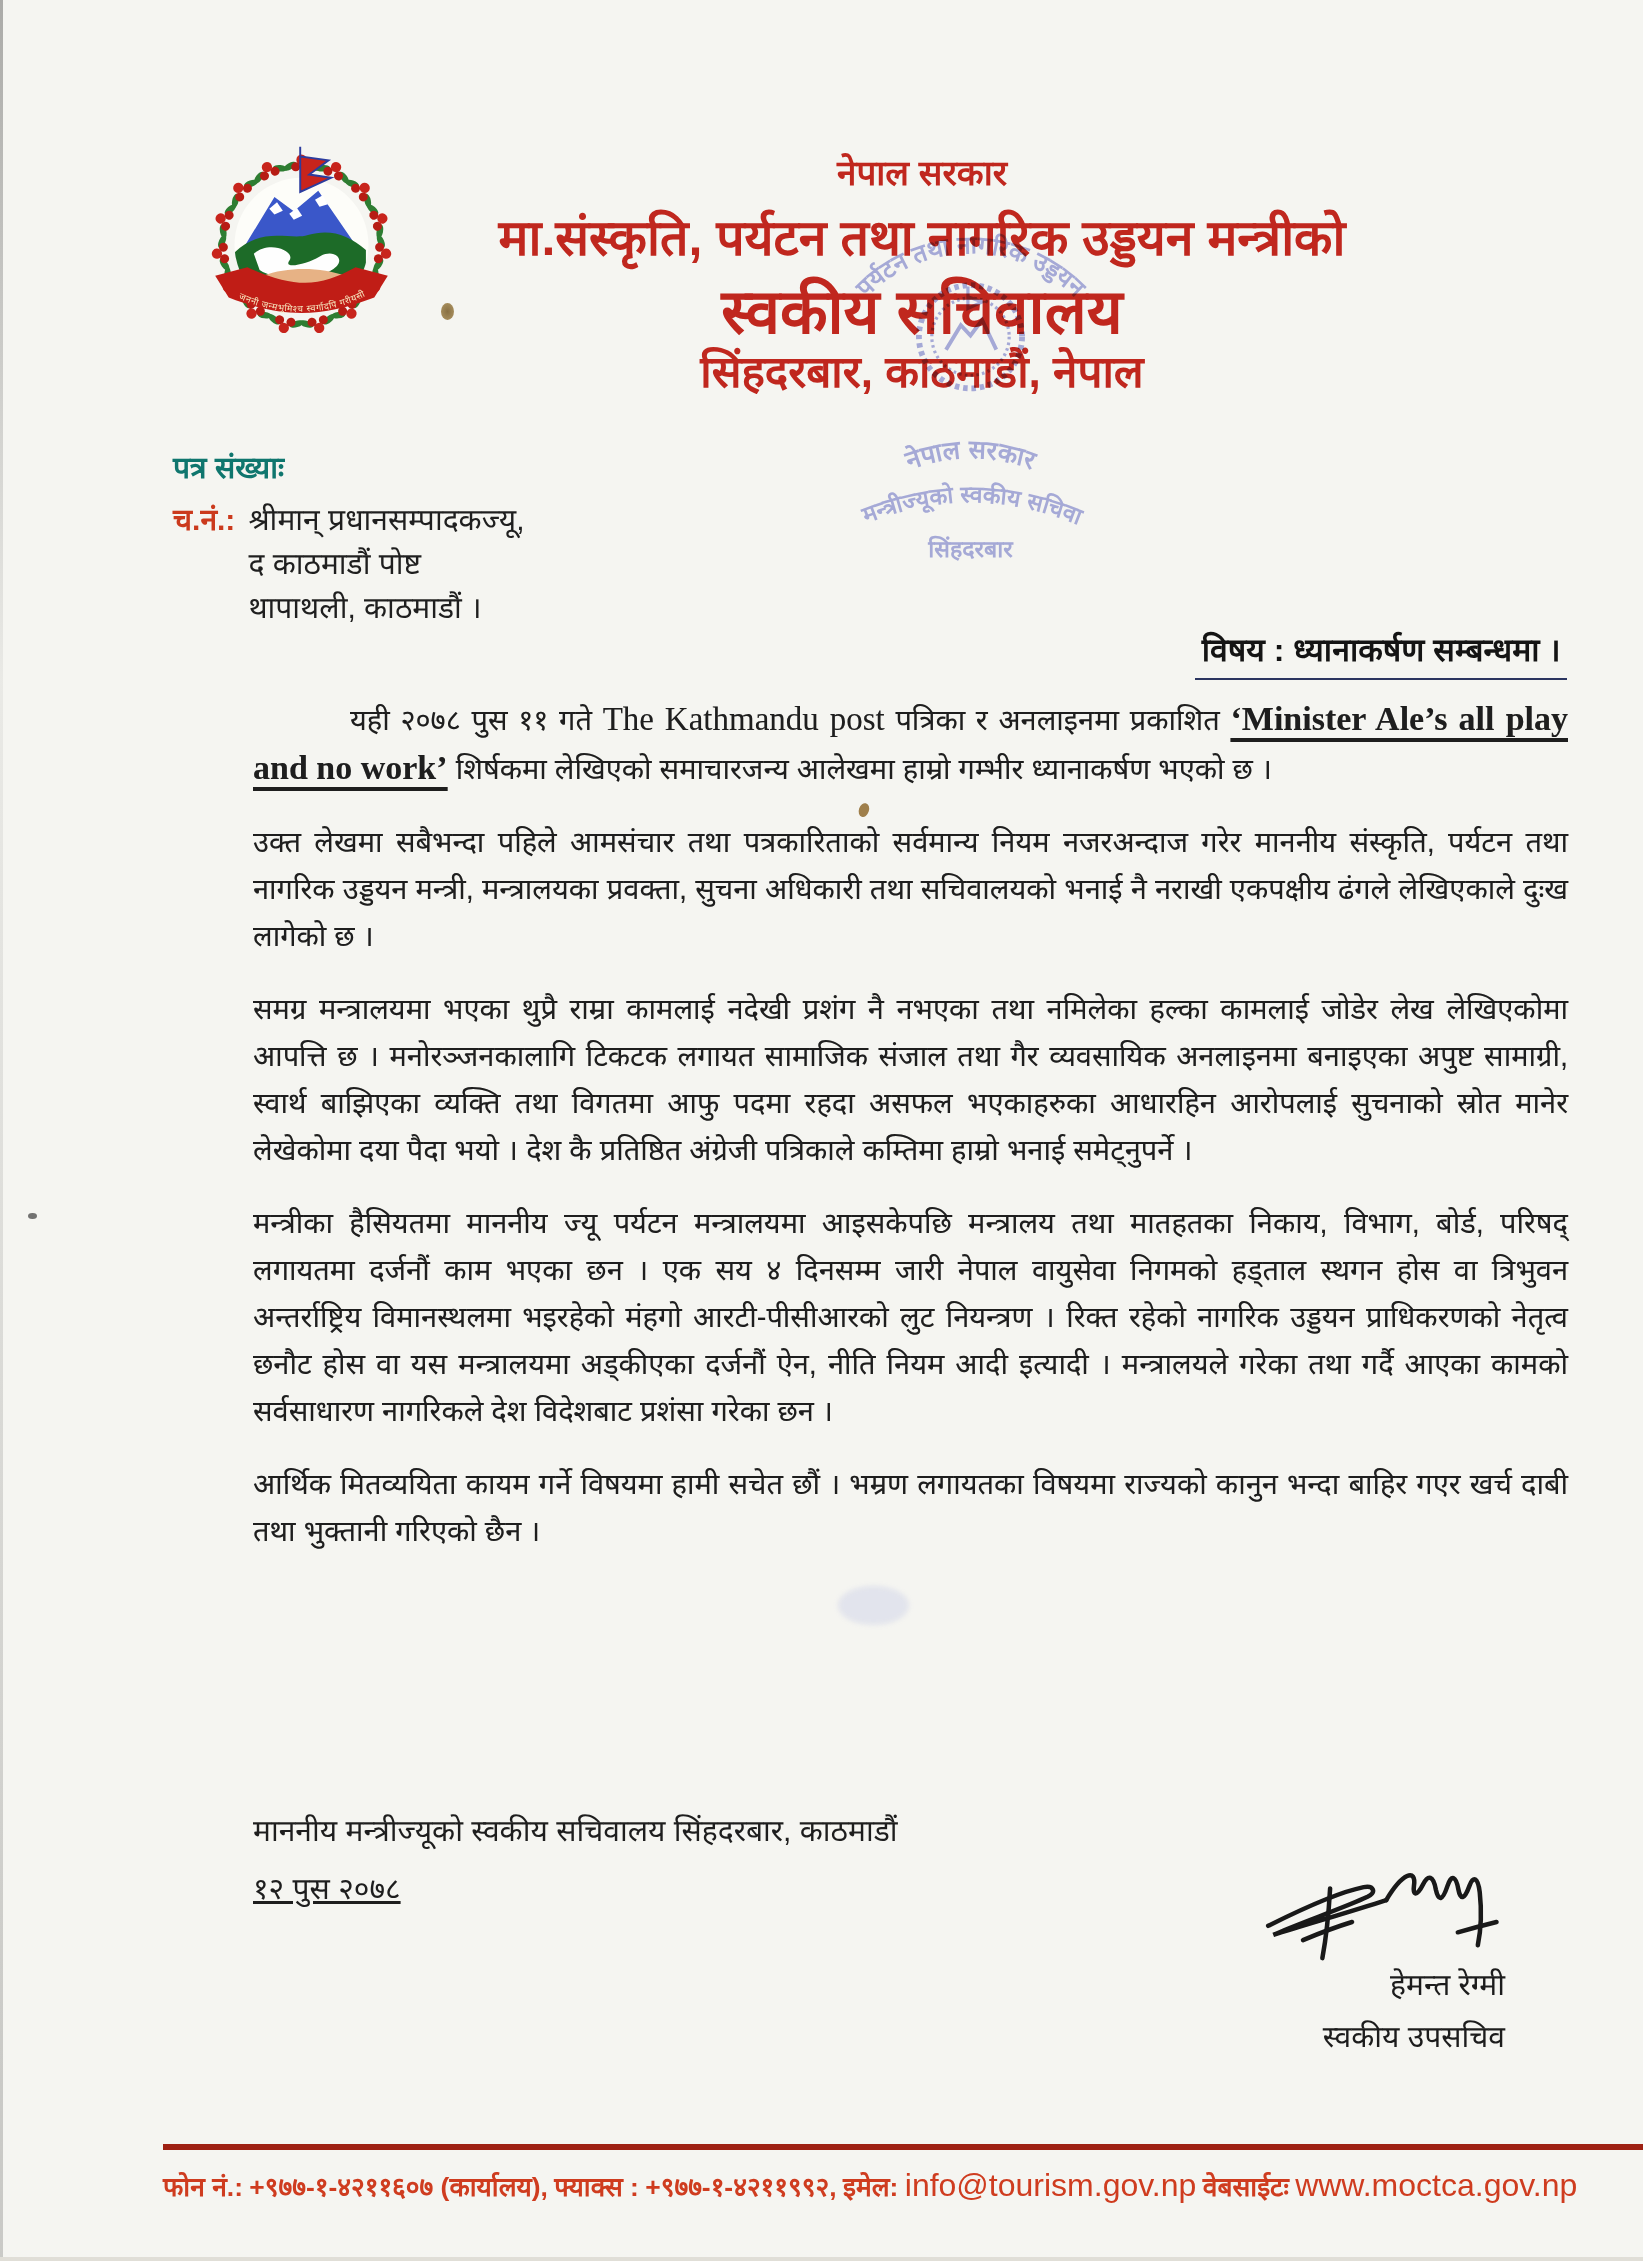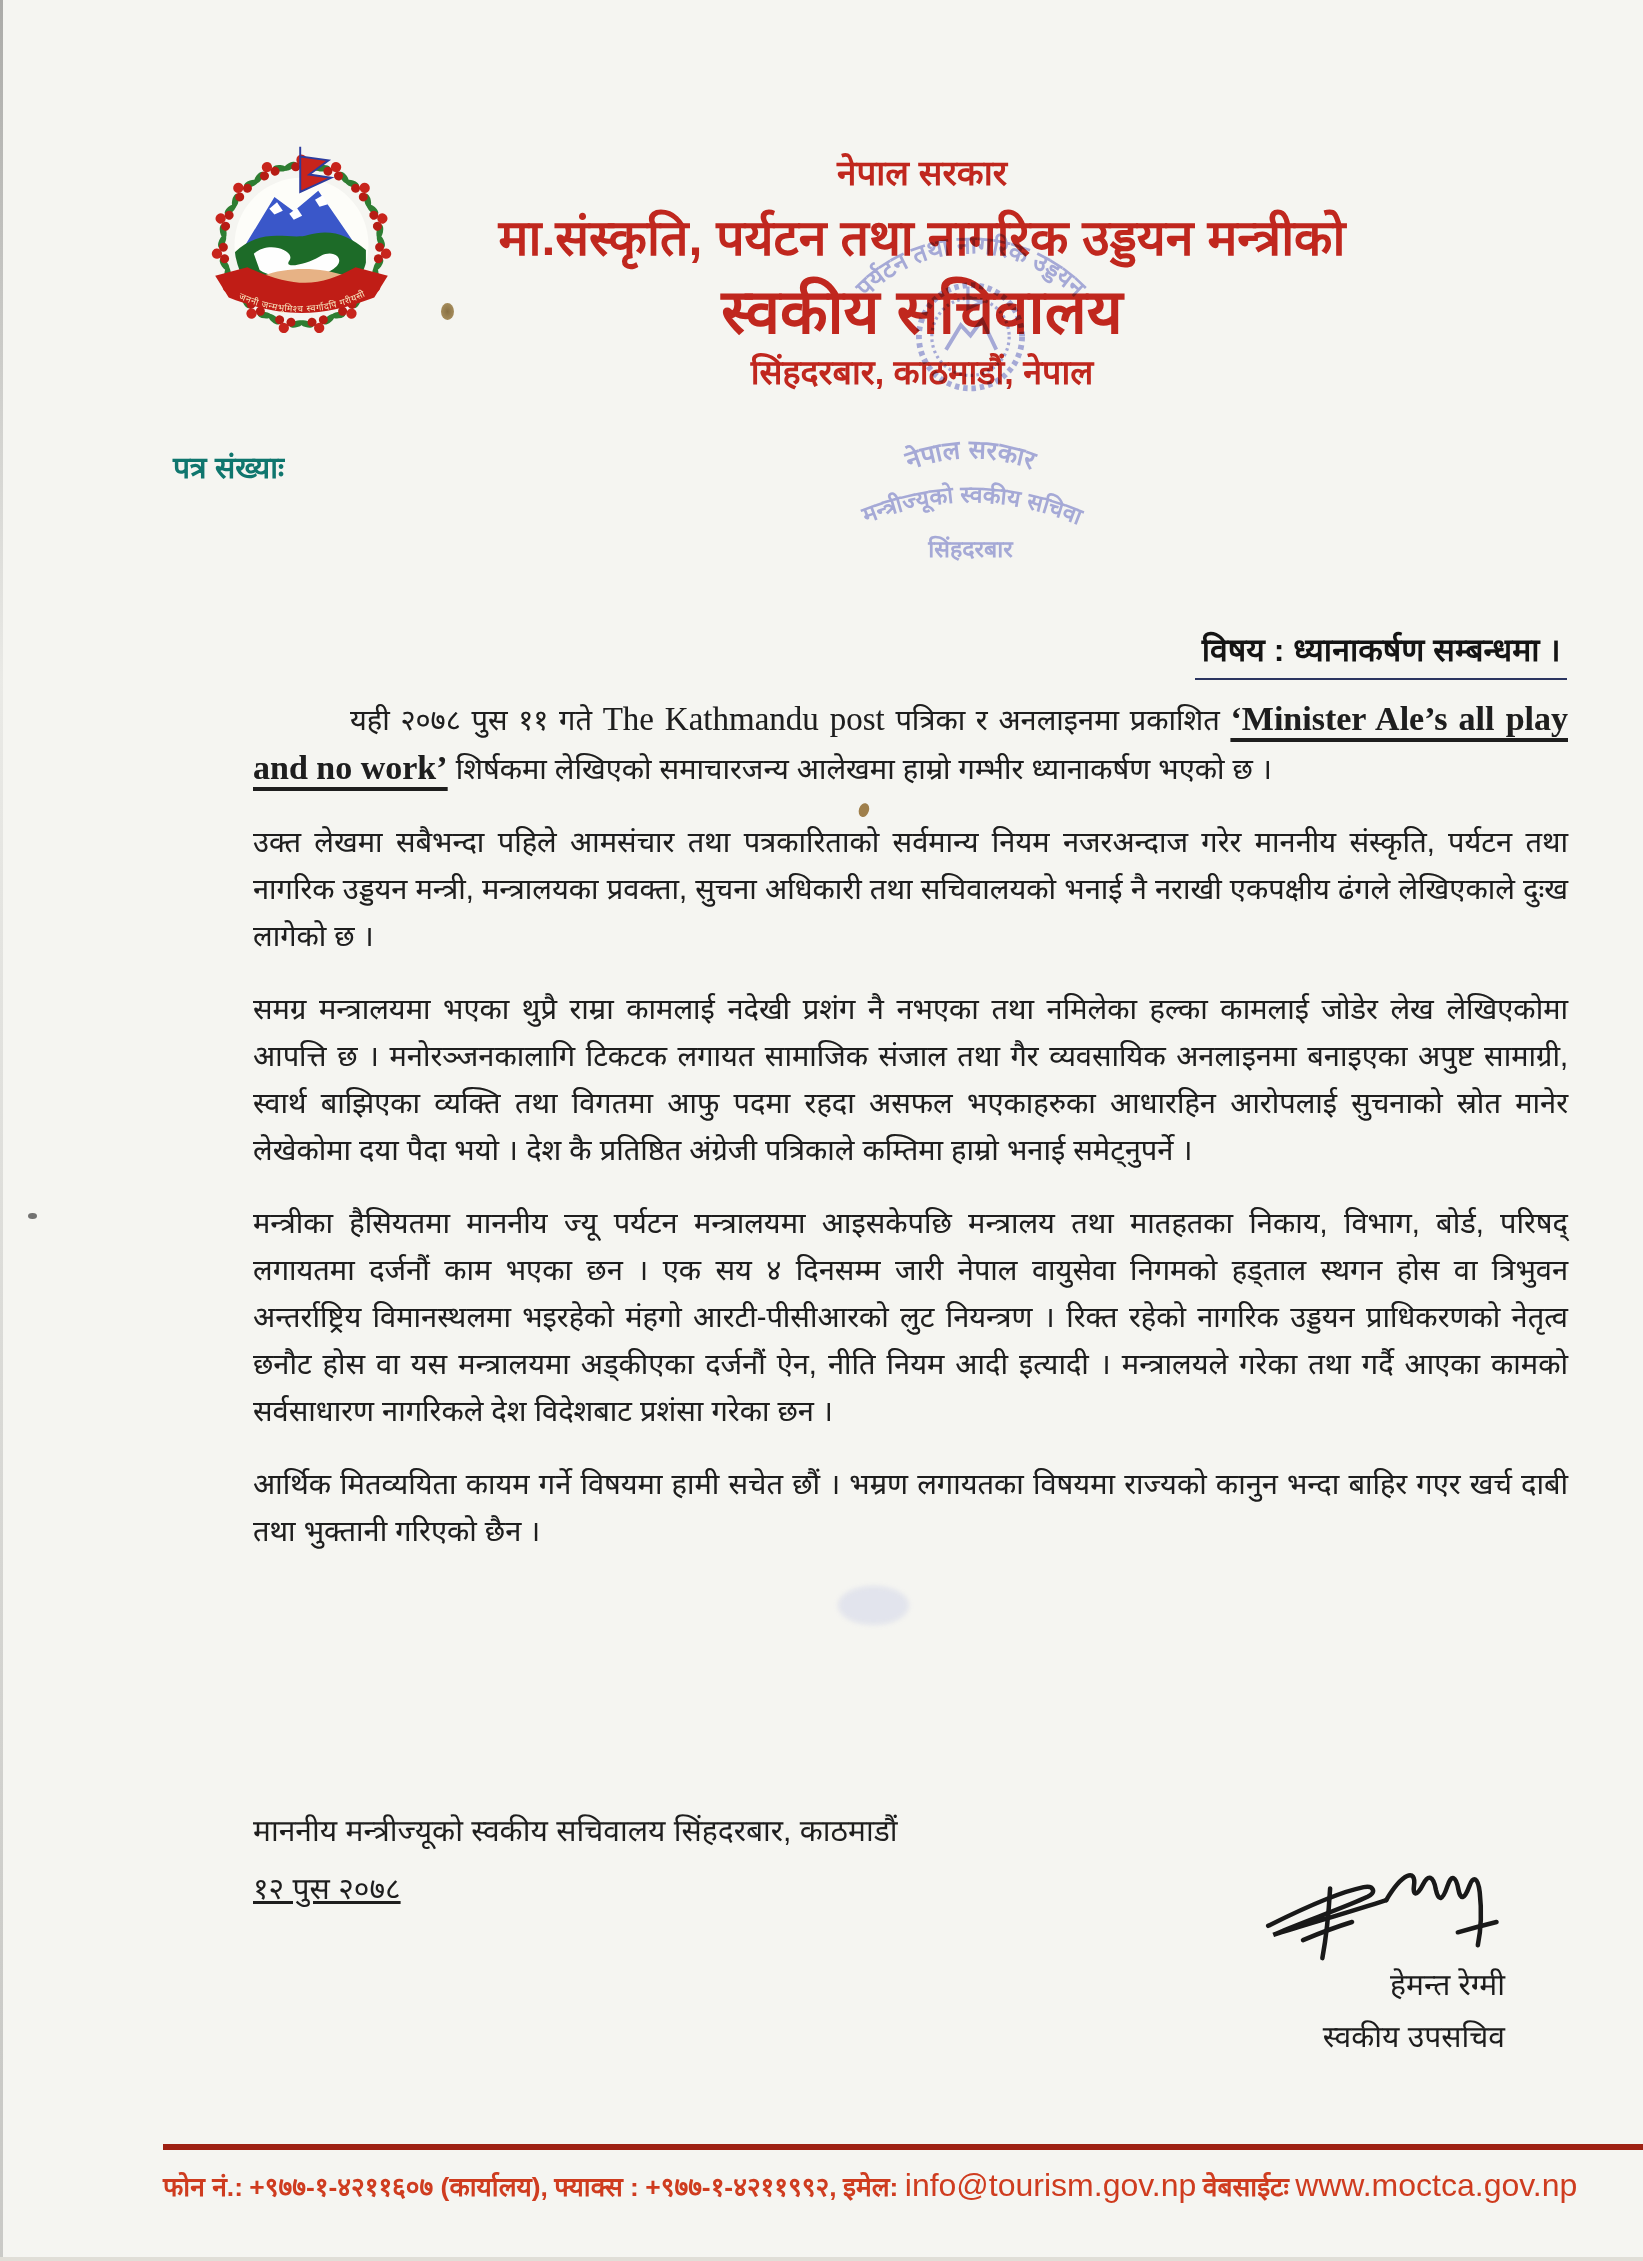--- a/index.html
+++ b/index.html
@@ -15,21 +15,21 @@
   }
   .edge-left{position:absolute;left:0;top:0;bottom:0;width:3.2px;
     background:linear-gradient(180deg,rgba(50,50,50,.38),rgba(50,50,50,.06) 30%,rgba(50,50,50,.22) 92%);}
   .edge-bottom{position:absolute;left:0;right:0;bottom:0;height:3.9px;background:#e0ded7;}
 
   
   .header{position:absolute;left:277px;right:77px;top:153px;text-align:center;color:#c0271e;font-weight:700;}
   .h-gov{font-size:35px;line-height:39px;}
   .h-ministry{font-size:50px;line-height:64px;margin-top:14px;}
   .h-secretariat{font-size:62px;line-height:76px;margin-top:3.9px;}
-  .h-location{font-size:34px;line-height:40px;margin-top:2.6px;}
+  .h-location{font-size:44px;line-height:40px;margin-top:2.6px;}
 
   .emblem{position:absolute;left:192px;top:143px;width:219px;height:219px;}
 
   .stamp{position:absolute;left:777px;top:222px;width:387px;height:361px;opacity:.58;mix-blend-mode:multiply;}
   .stamp text{font-family:"Liberation Sans","DejaVu Sans",sans-serif;fill:#6f76cf;}
 
   
   .letter-no{position:absolute;left:173px;top:446px;font-size:30px;font-weight:700;color:#0f766e;}
   .cha-row{position:absolute;left:173px;top:498px;display:flex;gap:13px;}
   .cha-label{font-size:30px;font-weight:700;color:#cb3a1d;line-height:44px;}
@@ -157,20 +157,28 @@
     <text font-size="40" font-weight="700" text-anchor="middle">
       <textPath href="#s-arc-gov" startOffset="50%">नेपाल सरकार</textPath>
     </text>
     <text font-size="36" font-weight="700" text-anchor="middle">
       <textPath href="#s-arc-secr" startOffset="50%">मा. मन्त्रीज्यूको स्वकीय सचिवालय</textPath>
     </text>
     <text x="300" y="520" font-size="36" font-weight="700" text-anchor="middle">सिंहदरबार</text>
   </svg>
 
   <div class="letter-no">पत्र संख्याः</div>
+  <div class="cha-row">
+    <span class="cha-label">च.नं.:</span>
+    <div class="addressee">
+      <div>श्रीमान् प्रधानसम्पादकज्यू,</div>
+      <div>द काठमाडौं पोष्ट</div>
+      <div>थापाथली, काठमाडौं ।</div>
+    </div>
+  </div>
 
   <div class="subject-wrap">
     <span class="subject">विषय : ध्यानाकर्षण सम्बन्धमा ।</span>
   </div>
 
   <div class="body">
     <div class="p indent">
       <span>यही २०७८ पुस ११ गते </span><span class="en-paper">The Kathmandu post</span><span> पत्रिका र अनलाइनमा प्रकाशित </span><span class="en-title">‘Minister Ale’s all play and no work’</span><span> शिर्षकमा लेखिएको समाचारजन्य आलेखमा हाम्रो गम्भीर ध्यानाकर्षण भएको छ ।</span>
     </div>
     <div class="p">उक्त लेखमा सबैभन्दा पहिले आमसंचार तथा पत्रकारिताको सर्वमान्य नियम नजरअन्दाज गरेर माननीय संस्कृति, पर्यटन तथा नागरिक उड्डयन मन्त्री, मन्त्रालयका प्रवक्ता, सुचना अधिकारी तथा सचिवालयको भनाई नै नराखी एकपक्षीय ढंगले लेखिएकाले दुःख लागेको छ ।</div>

